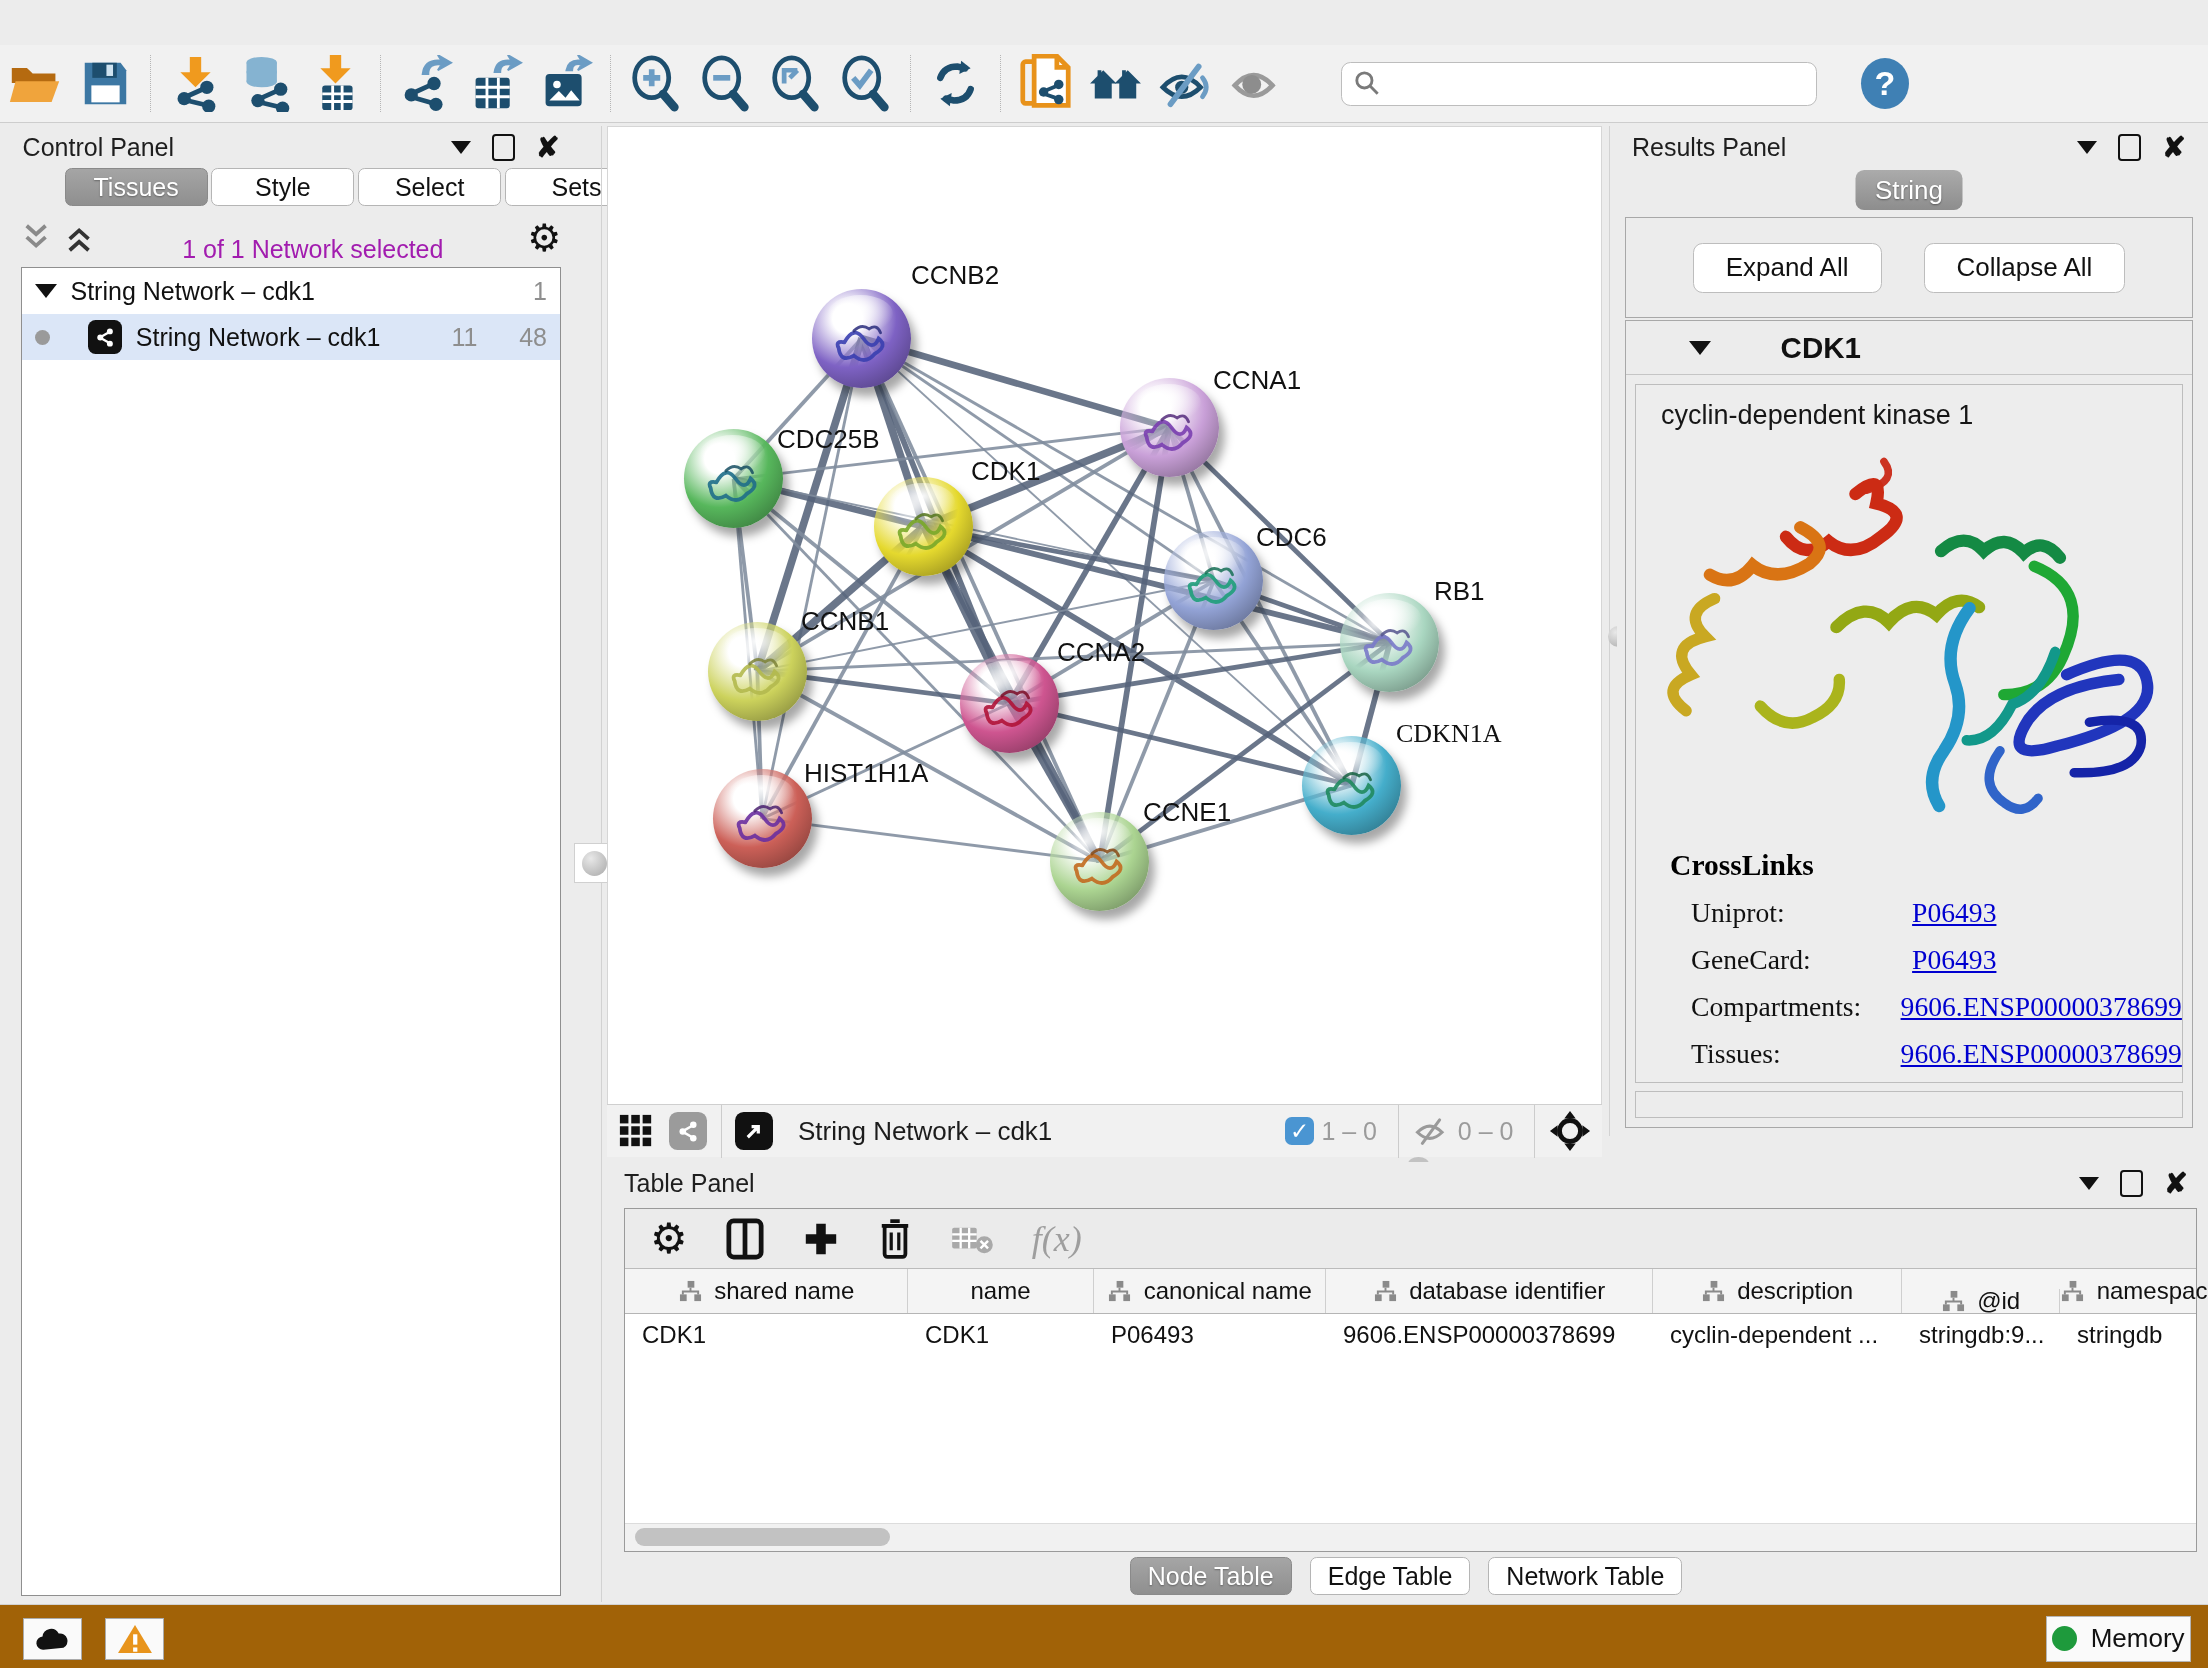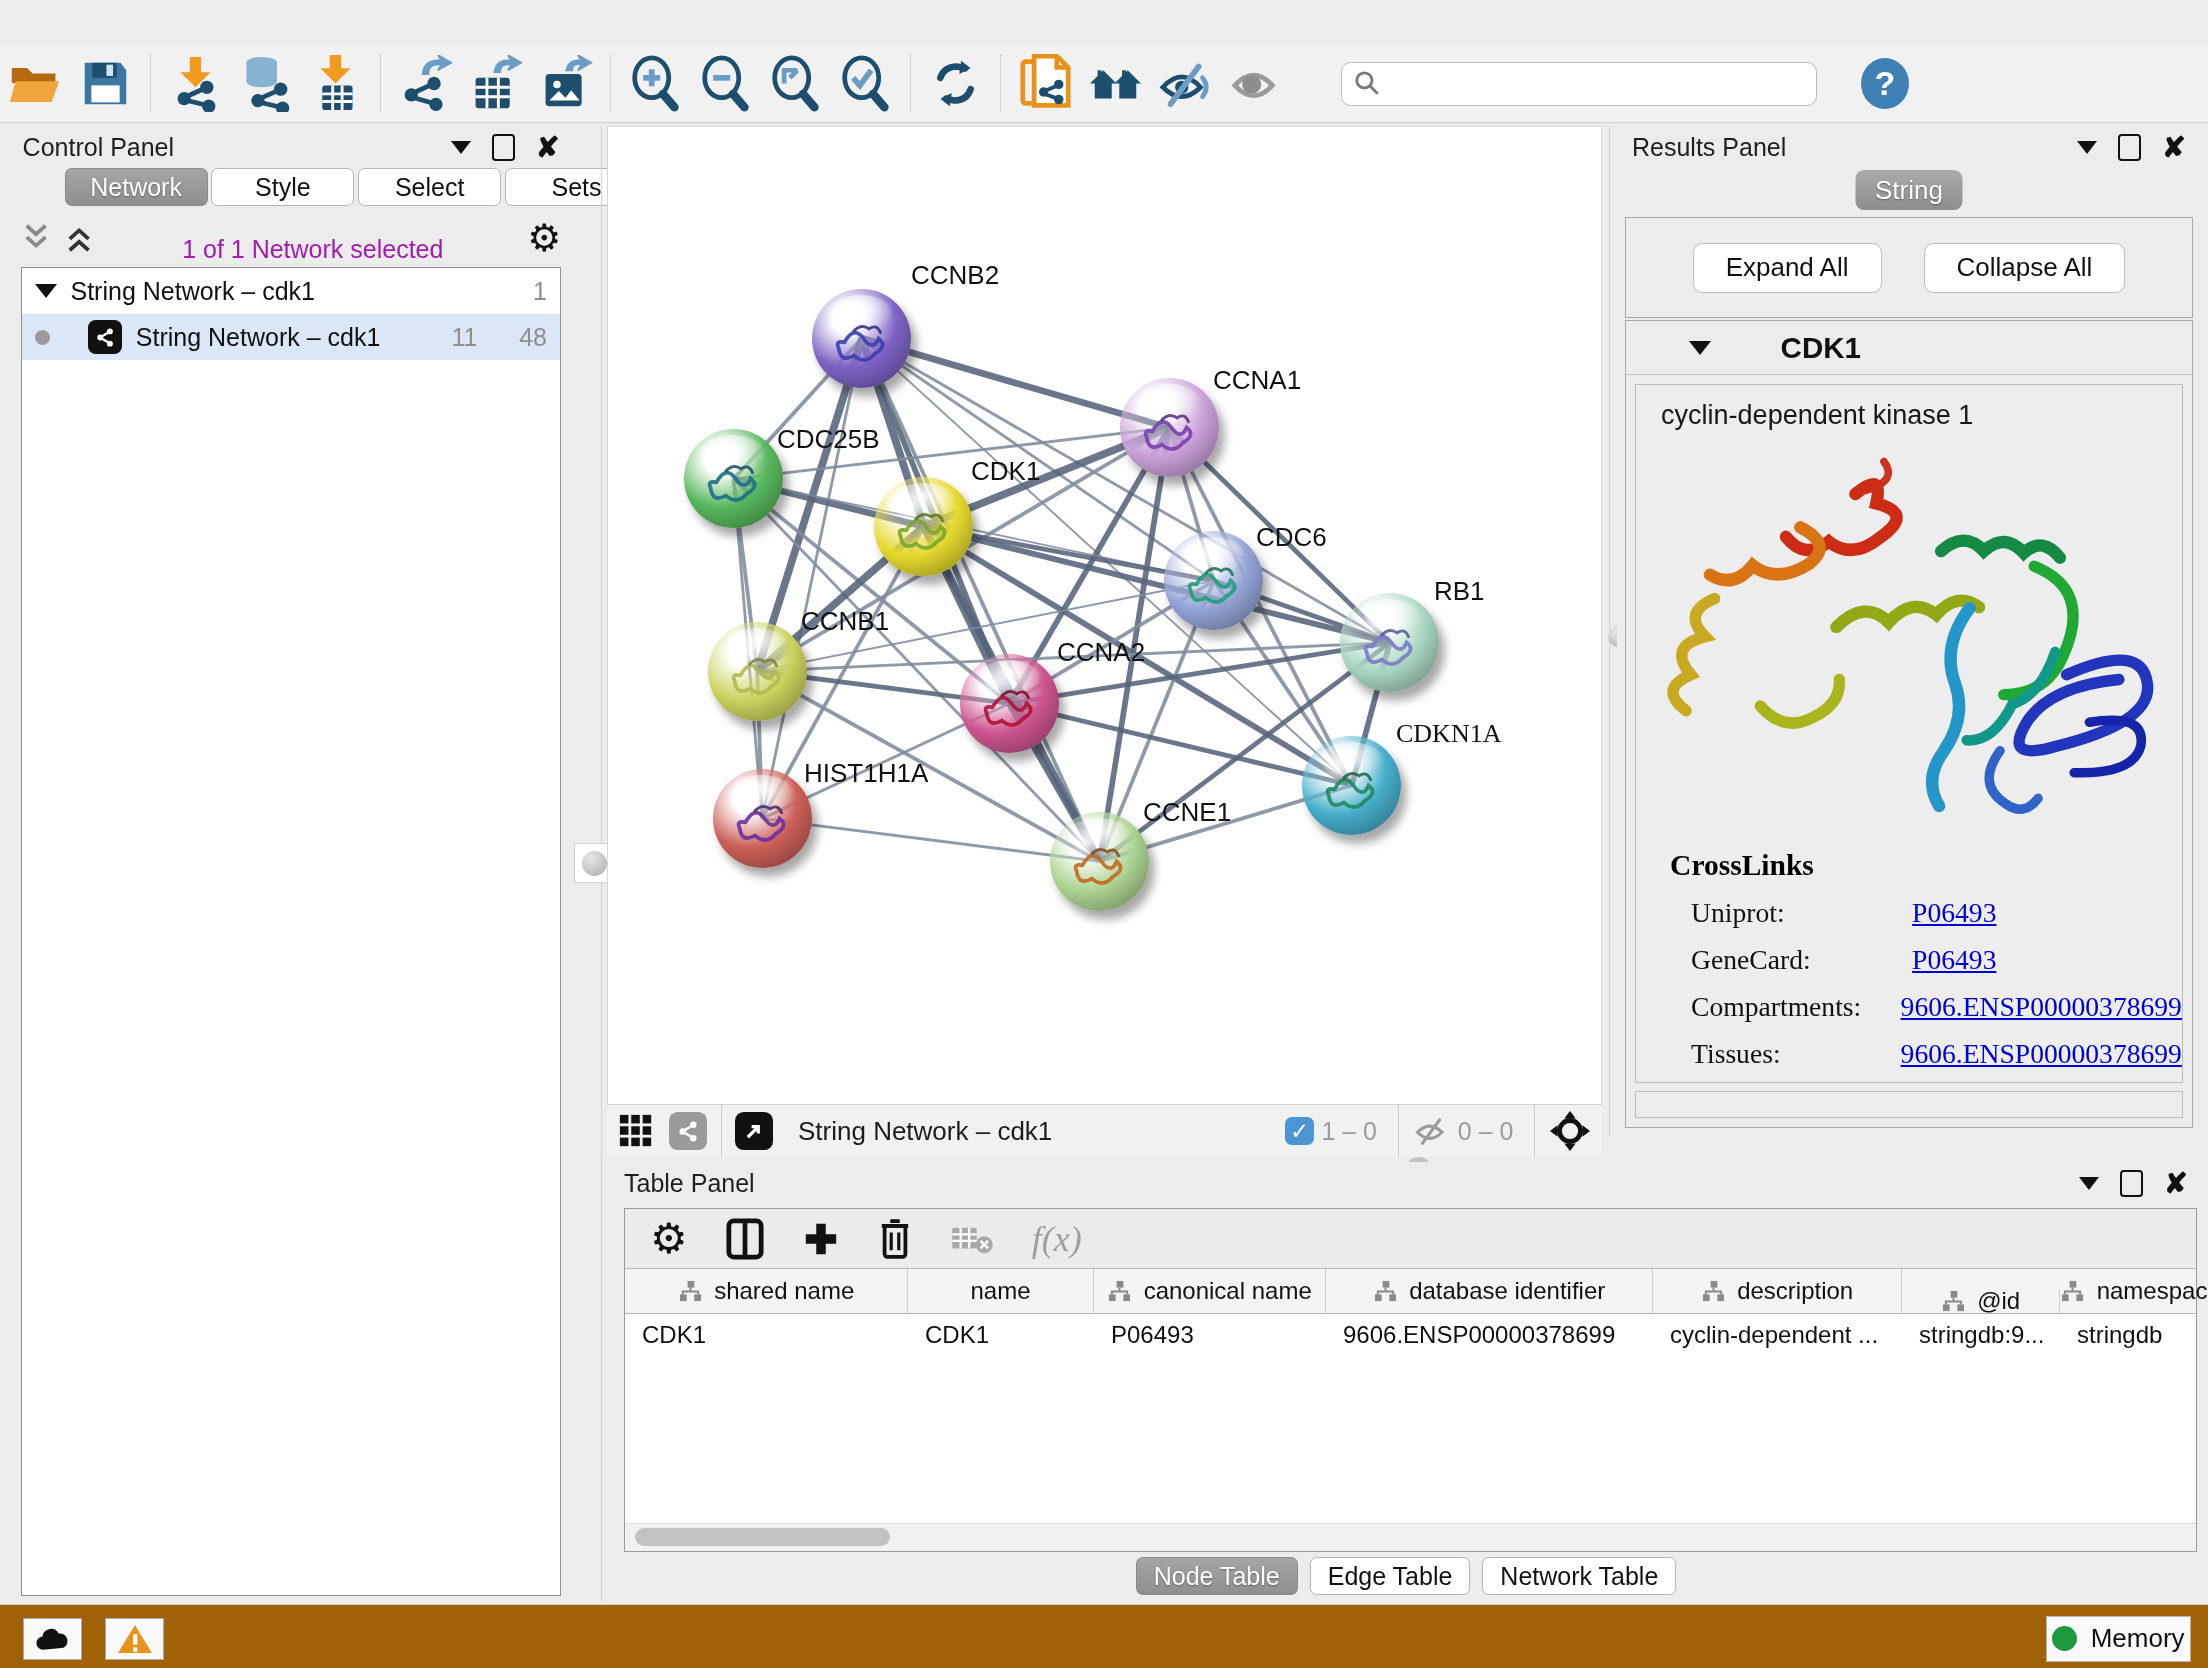--- a/index.html
+++ b/index.html
@@ -72,21 +72,21 @@
   .tablebox{position:absolute;left:15px;right:5.7px;top:46px;bottom:49px;border:1.9px solid #9a9a9a;background:#ebebeb;}
   .ttools{height:59px;display:flex;align-items:center;gap:38px;padding-left:25px;}
   .fx{font-family:"Liberation Serif",serif;font-style:italic;font-size:36px;color:#9e9e9e;}
   .thead{display:flex;background:#f4f4f4;border-top:1px solid #bbb;border-bottom:1.9px solid #b5b5b5;height:44px;}
   .th{display:flex;align-items:center;justify-content:center;gap:11.4px;font-size:24px;color:#111;border-right:1px solid #cfcfcf;box-sizing:border-box;overflow:hidden;flex:0 0 auto;}
   .tbody{background:#fff;position:absolute;left:0;right:0;top:105px;bottom:27px;}
   .tr{display:flex;height:42px;align-items:center;}
   .td{font-size:24px;color:#111;padding-left:17px;box-sizing:border-box;flex:0 0 auto;overflow:hidden;white-space:nowrap;}
   .hscroll{position:absolute;left:0;right:0;bottom:0;height:27px;background:#f1f1f1;border-top:1px solid #dcdcdc;}
   .hhandle{position:absolute;left:9.5px;top:3.8px;width:255px;height:18px;border-radius:9.5px;background:#c2c2c2;}
-  .bottomtabs{position:absolute;left:0;right:0;bottom:0;height:44px;display:flex;justify-content:center;gap:12px;}
+  .bottomtabs{position:absolute;left:0;right:0;bottom:0;height:44px;display:flex;justify-content:center;gap:18px;}
   
   .statusbar{position:absolute;left:0;bottom:0;width:100%;height:63px;background:#a16207;border-top:1px solid #d2d2d2;}
   .sbtn{position:absolute;top:13.3px;width:57px;height:40px;background:#fafafa;border:1.9px solid #ababab;display:flex;align-items:center;justify-content:center;}
   .membtn{position:absolute;right:17px;top:10.5px;width:143px;height:44px;background:#fafafa;border:1.9px solid #b5b5b5;display:flex;align-items:center;justify-content:center;gap:13.3px;font-size:26px;color:#111;}
   .memdot{width:25px;height:25px;border-radius:50%;}
   
   .vline{position:absolute;width:1px;background:#d2d2d2;}
   .handleL{position:absolute;left:574px;top:843px;width:38px;height:38px;background:#fff;border:1px solid #d0d0d0;display:flex;align-items:center;justify-content:center;}
   .knob{width:25px;height:25px;border-radius:50%;background:radial-gradient(circle at 35% 30%,#e8e8e8,#a8a8a8);}
   .handleR{position:absolute;left:1602px;top:620px;width:32px;height:32px;display:flex;align-items:center;justify-content:center;}
@@ -267,21 +267,21 @@
   <div class="control-panel">
     <div class="phead">
       <span class="ptitle">Control Panel</span>
       <span class="pctrl">
         <span class="tri"></span>
         <span class="sq"></span>
         <span class="x">✘</span>
       </span>
     </div>
     <div class="tabs" id="cp-tabs">
-        <div class="tab active">Network</div>
+        <div class="tab active">Tissues</div>
         <div class="tab">Style</div>
         <div class="tab">Select</div>
         <div class="tab">Sets</div>
       </div>
     <div class="selrow">
       <svg width="34" height="32" viewBox="0 0 36 34">
         <path d="M6 4 l10 9 10 -9 M6 16 l10 9 10 -9" fill="none" stroke="#8a8a8a" stroke-width="4"></path>
       </svg>
       <svg width="34" height="32" viewBox="0 0 36 34" style="margin-left:9.5px">
         <path d="M6 30 l10 -9 10 9 M6 18 l10 -9 10 9" fill="none" stroke="#333" stroke-width="4"></path>

